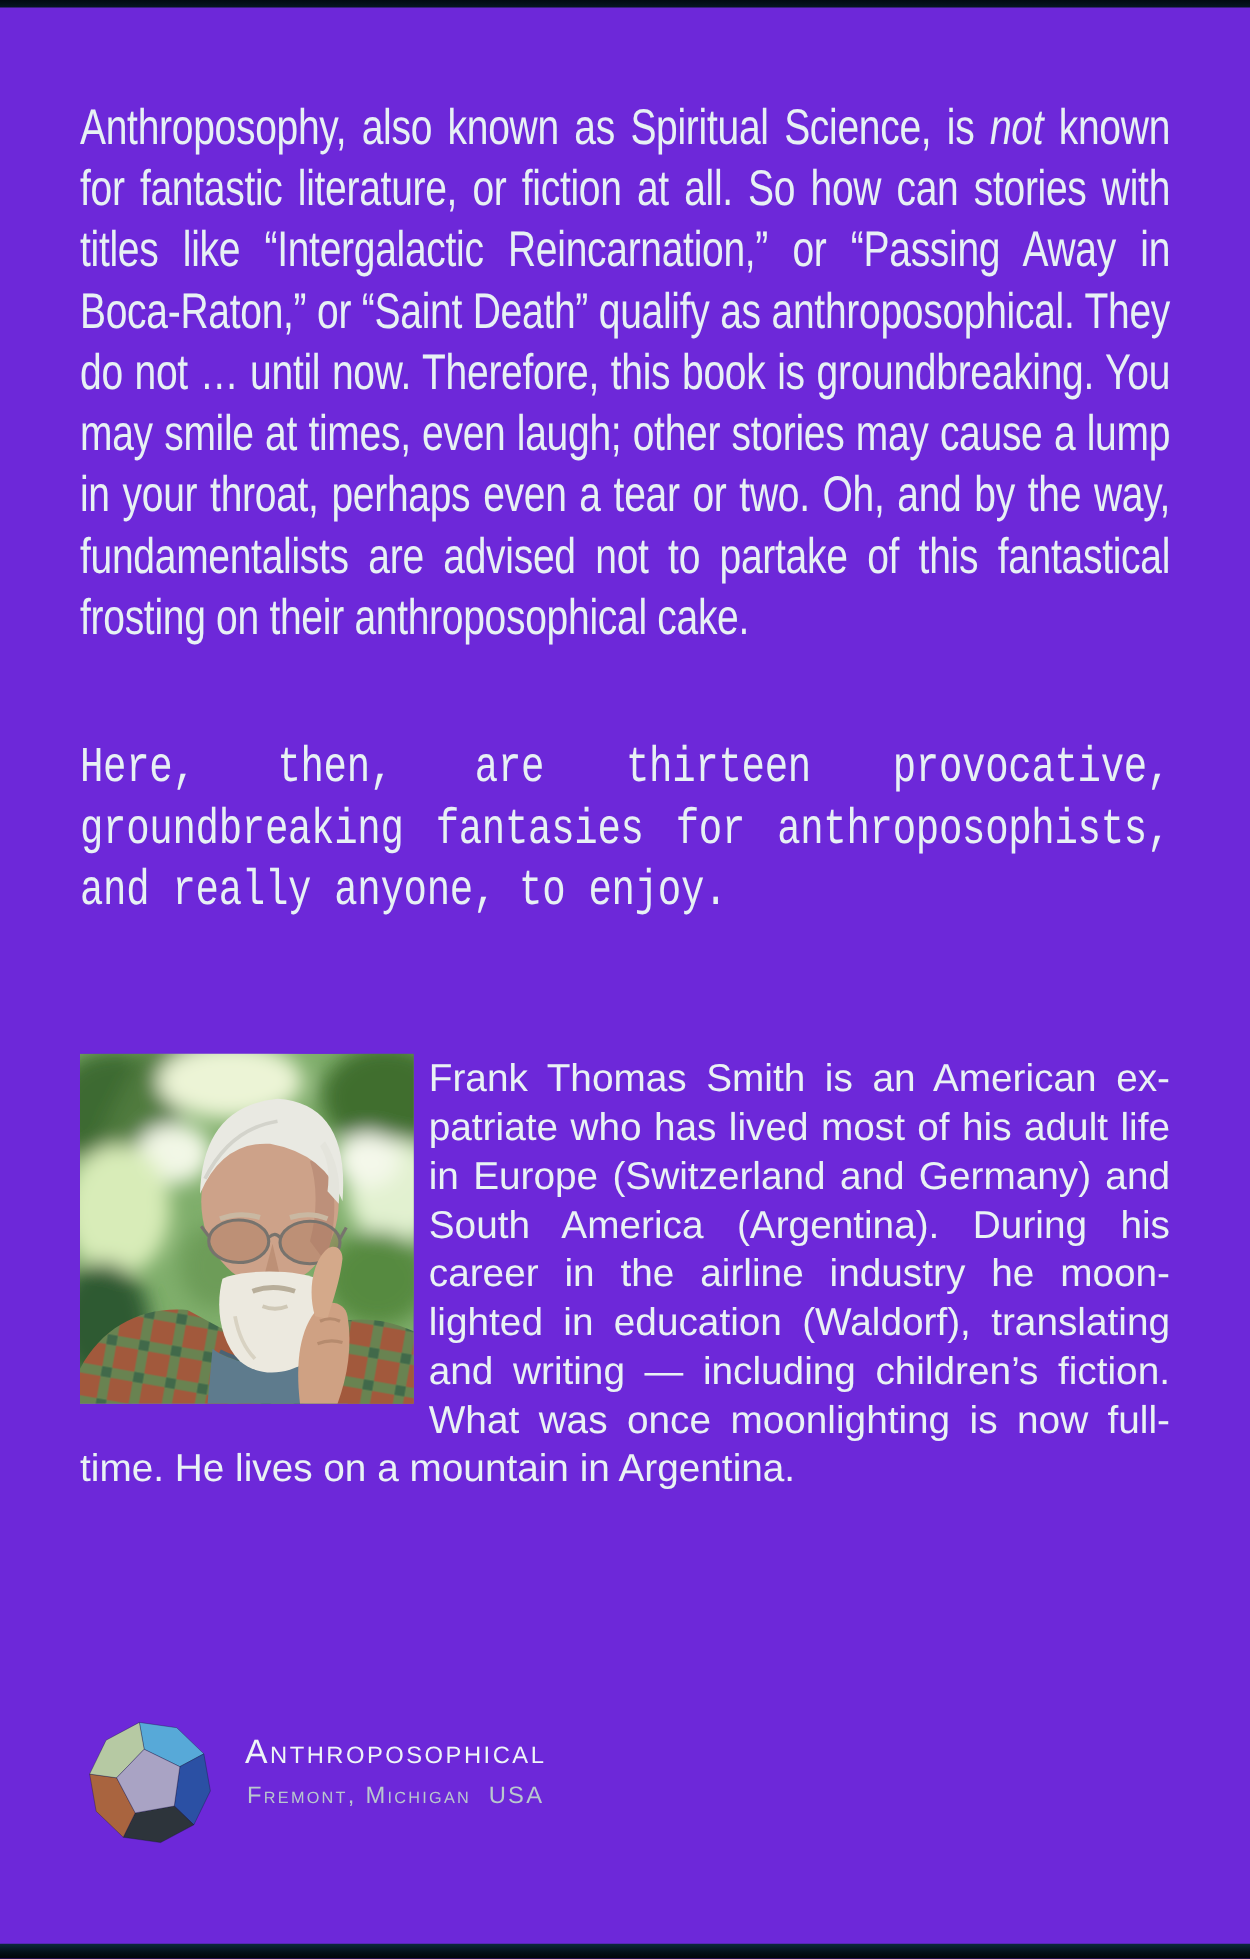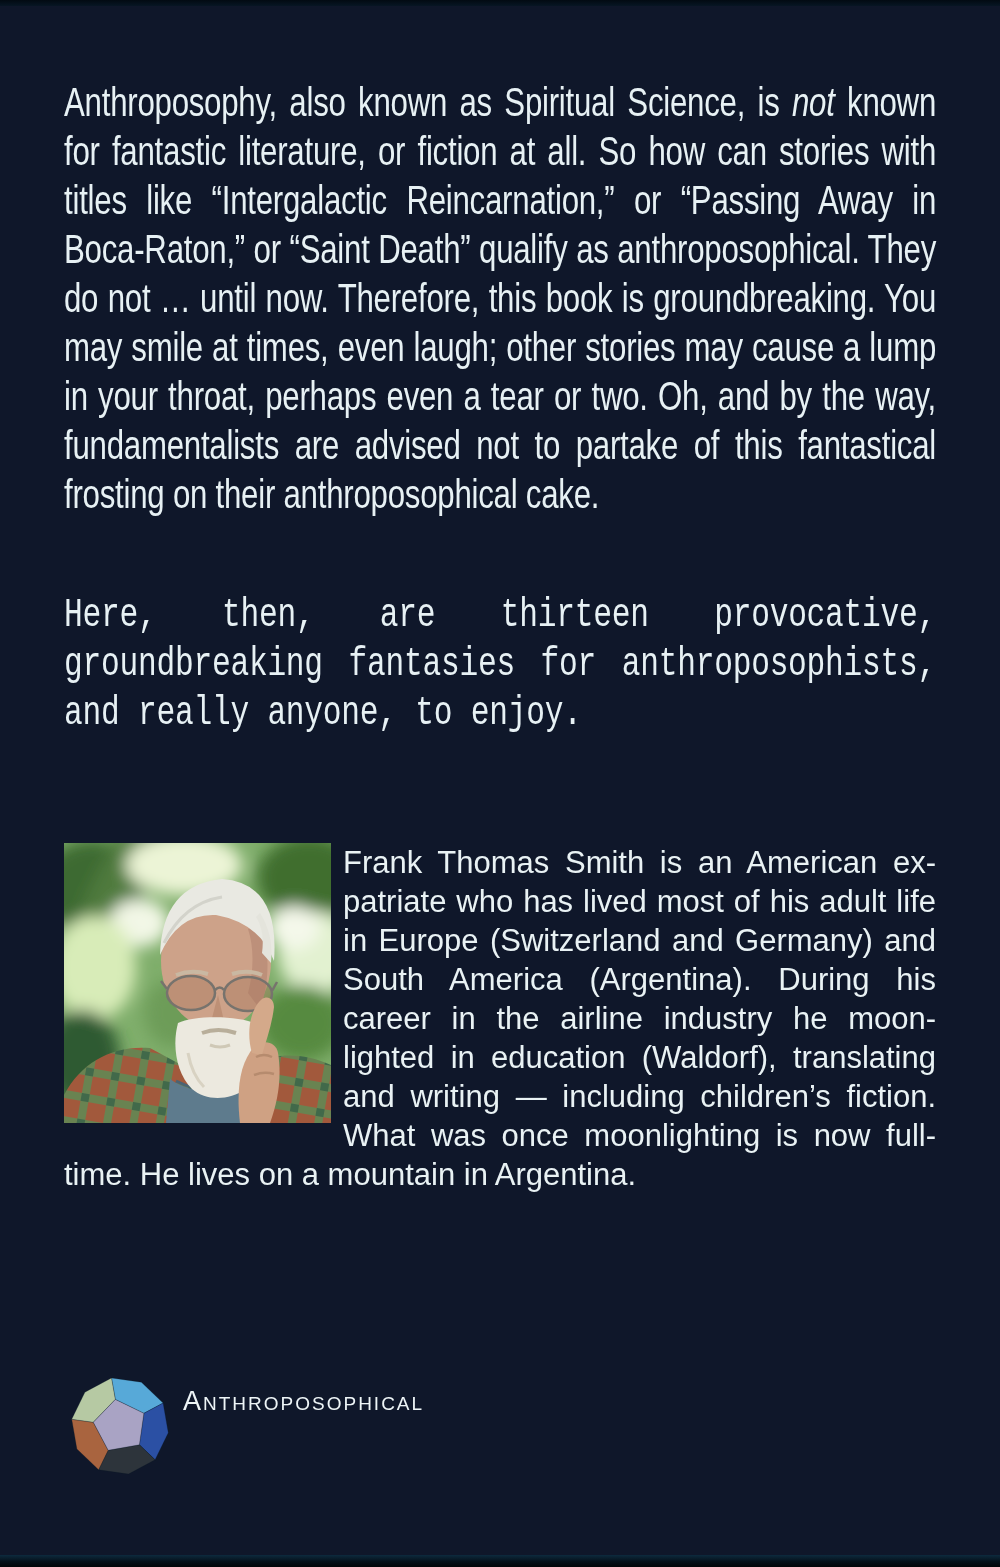--- a/index.html
+++ b/index.html
@@ -1,20 +1,20 @@
 <!DOCTYPE html>
 <html><head>
 <meta charset="utf-8">
 <style>
   html, body { margin: 0; padding: 0; background: #000; }
   .page {
     position: relative;
     width: 1000px;
     height: 1567px;
-    background: #0f172a;
+    background: #6d28d9;
     overflow: hidden;
     font-family: "Liberation Sans", sans-serif;
     color: #e7f1f4;
   }
   .edge-top {
     position: absolute; top: 0; left: 0; right: 0; height: 6px;
     background: linear-gradient(#020a12, #071624);
   }
   .edge-bottom {
     position: absolute; bottom: 0; left: 0; right: 0; height: 12px;
@@ -62,21 +62,21 @@
   
   .publisher {
     position: absolute;
     left: 68px;
     top: 1372px;
     display: flex;
     align-items: flex-start;
   }
   .logo-svg { display: block; }
   .pub-text {
-    margin-left: 11px;
+    margin-left: 24px;
     padding-top: 10px;
     text-align: center;
   }
   .pub-name {
     font-variant-caps: small-caps;
     font-size: 27px;
     line-height: 39px;
     letter-spacing: 2px;
     color: #eef5f7;
   }
@@ -190,17 +190,18 @@
         <polygon points="45.5,26.4 41.8,5.7 70.6,9.8 91.5,29.9 73,39.8" fill="#57a9d8"></polygon>
         <polygon points="73,39.8 91.5,29.9 96.5,58.5 83.8,84.6 68.7,70.1" fill="#2b50a4"></polygon>
         <polygon points="68.7,70.1 83.8,84.6 58.2,98.3 29.4,94.2 38.6,75.4" fill="#2d343b"></polygon>
         <polygon points="38.6,75.4 29.4,94.2 8.5,74.1 3.5,45.5 24.3,48.4" fill="#a9643f"></polygon>
         <polygon points="24.3,48.4 3.5,45.5 16.2,19.4 41.8,5.7 45.5,26.4" fill="#b6c9a3"></polygon>
         <polygon points="45.5,26.4 73,39.8 68.7,70.1 38.6,75.4 24.3,48.4" fill="#a9a3c4"></polygon>
       </g>
     </svg>
     <div class="pub-text">
       <div class="pub-name">Anthroposophical</div>
+      <div class="pub-location">Fremont, Michigan&nbsp; USA</div>
     </div>
   </div>
 
   <div class="edge-bottom"></div>
 </div>
 
 </body></html>

